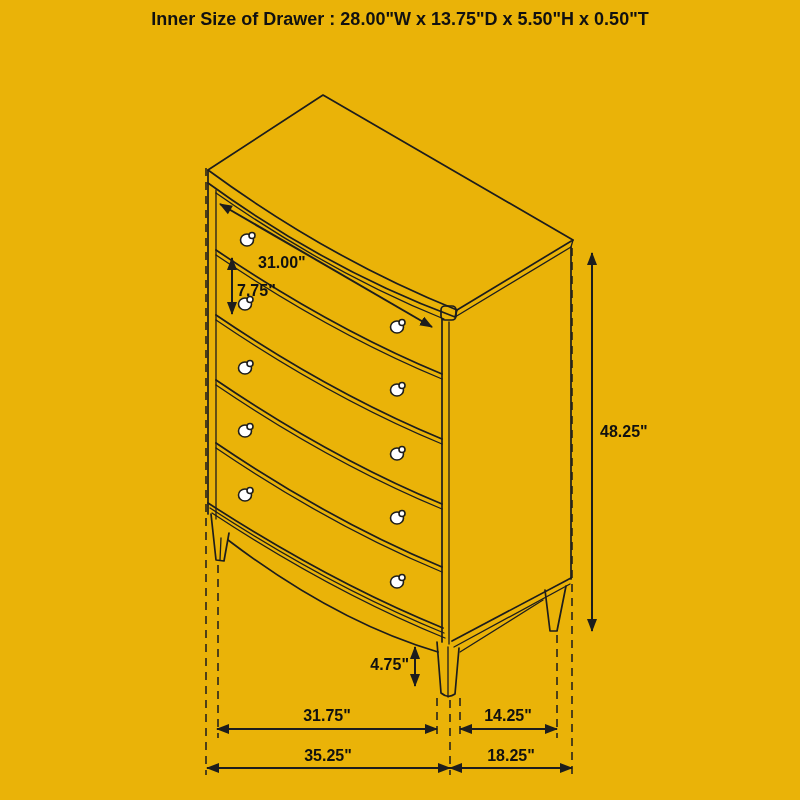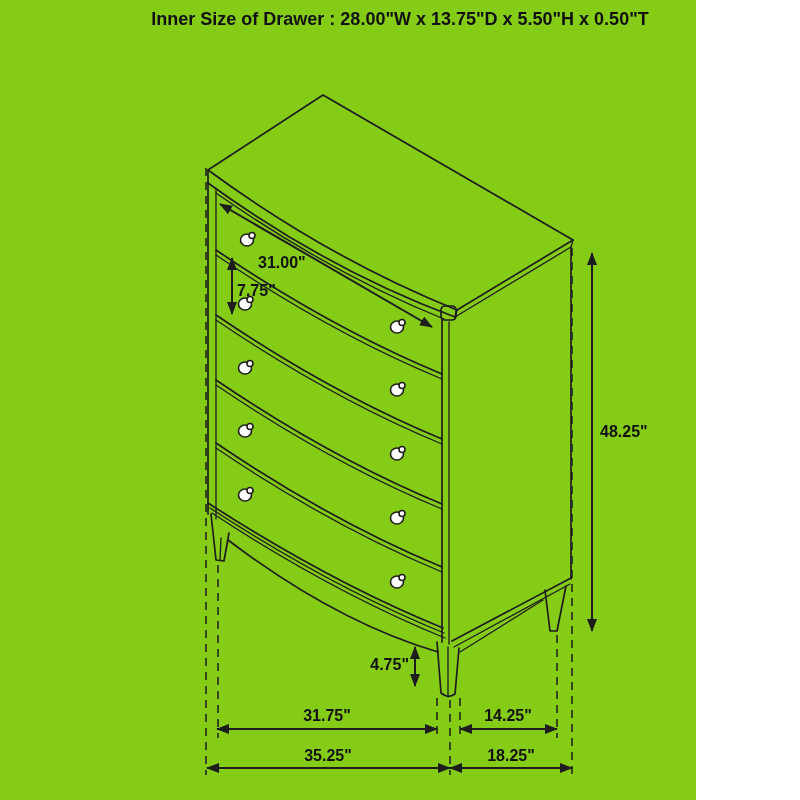--- a/index.html
+++ b/index.html
@@ -1,16 +1,16 @@
 <!DOCTYPE html>
 <html><head>
 <meta charset="utf-8">
 <style>
   html,body{margin:0;padding:0;background:#ffffff;}
-  .canvas{position:relative;width:696px;height:800px;background:#84cc16;overflow:hidden;
+  .canvas{position:relative;width:800px;height:800px;background:#eab308;overflow:hidden;
           font-family:"Liberation Sans",sans-serif;}
   svg{display:block;}
   .draw path, .draw rect, .draw line{fill:none;stroke:#1d1d1d;stroke-width:1.7;
           stroke-linecap:round;stroke-linejoin:round;}
   .draw .thin{stroke-width:1.3;}
   .knob ellipse,.knob circle{fill:#ffffff;stroke:#1d1d1d;stroke-width:1.6;}
   .ext line{stroke:#1d1d1d;stroke-width:1.5;stroke-dasharray:8 6;fill:none;}
   .dim line{stroke:#1d1d1d;stroke-width:2;fill:none;}
   .dimlabel{font-family:"Liberation Sans",sans-serif;font-size:16px;font-weight:bold;
           fill:#111111;}

